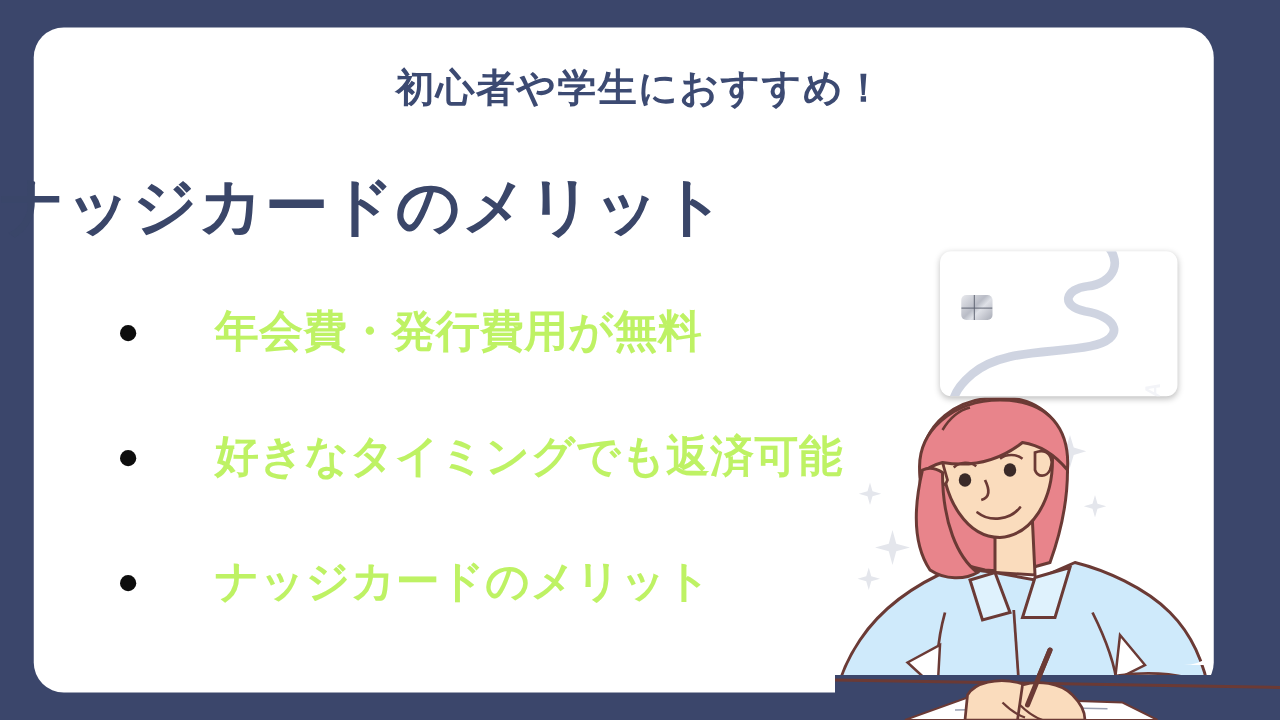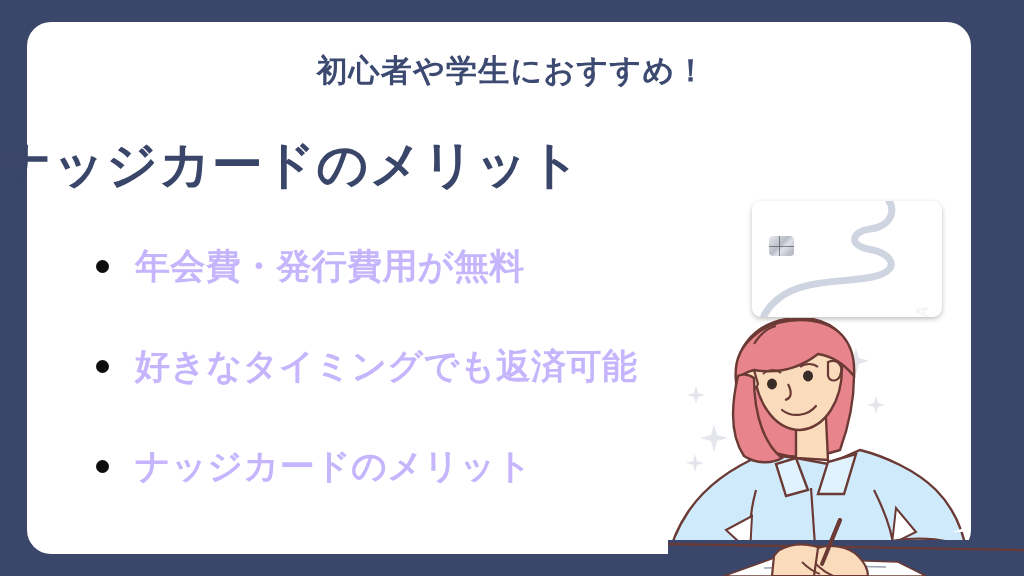--- a/index.html
+++ b/index.html
@@ -79,24 +79,25 @@
     flex: 0 0 auto;
     width: 13px;
     height: 13px;
     border-radius: 50%;
     background: #0d0d0d;
     margin-right: 26px;
   }
   .benefit-text {
     font-size: 35px;
     font-weight: 700;
-    color: #c4b5fd;
+    color: #bef264;
     letter-spacing: 0.01em;
     white-space: nowrap;
     line-height: 1.1;
+    margin-left: 37px;
   }
 
   
   #credit-card {
     position: absolute;
     left: 752px;
     top: 201px;
     width: 190px;
     height: 116px;
     border-radius: 9px;

